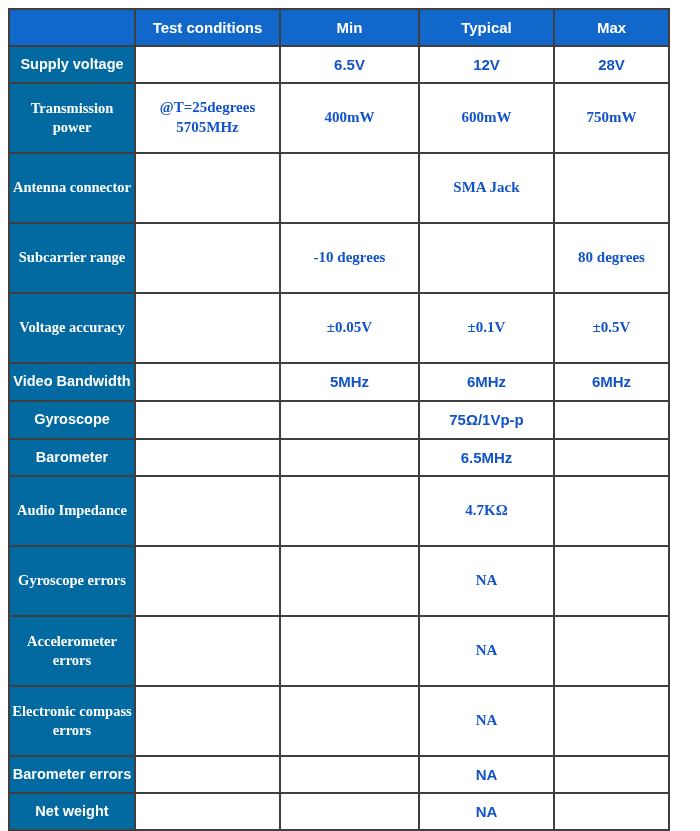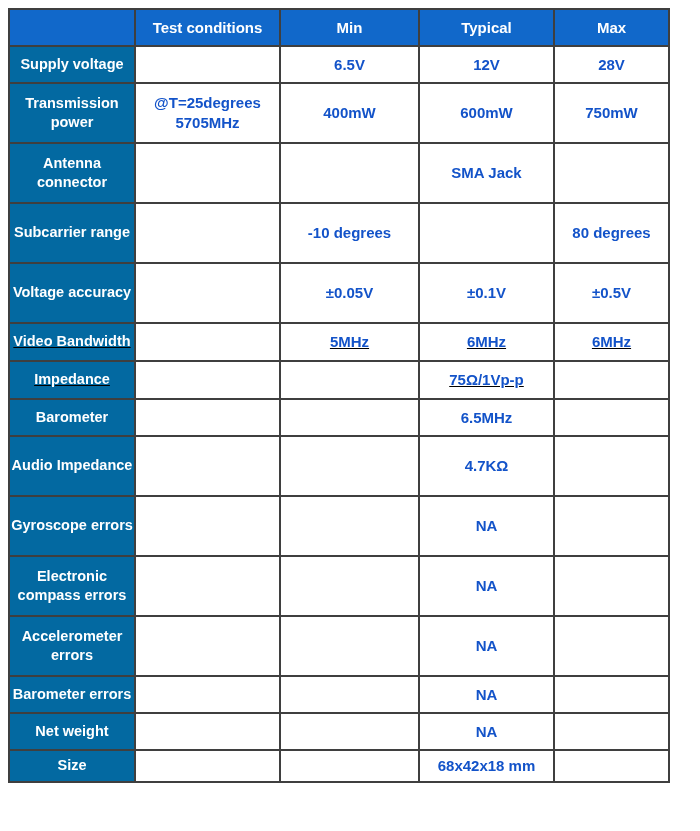--- a/index.html
+++ b/index.html
@@ -35,22 +35,22 @@
     color: #ffffff;
     font-size: 14.5px;
   }
   .val {
     background: #ffffff;
     color: #1353C9;
     font-size: 15px;
     white-space: pre-line;
   }
   tr.rs { height: 37px; }
-  tr.rm { height: 38px; text-decoration: underline; }
-  tr.rt { height: 60px; }
+  tr.rm { height: 38px; }
+  tr.rt { height: 70px; font-family: Liberation Serif, serif; }
   tr.rz { height: 32px; }
 </style>
 </head>
 <body>
 
 <table class="spec-table">
   <colgroup>
     <col style="width:126px">
       <col style="width:145px">
       <col style="width:139px">
@@ -104,21 +104,21 @@
       <td class="val">±0.5V</td>
     </tr>
     <tr class="rm">
       <th class="lbl">Video Bandwidth</th>
       <td class="val"></td>
       <td class="val">5MHz</td>
       <td class="val">6MHz</td>
       <td class="val">6MHz</td>
     </tr>
     <tr class="rm">
-      <th class="lbl">Impedance</th>
+      <th class="lbl">Gyroscope</th>
       <td class="val"></td>
       <td class="val"></td>
       <td class="val">75Ω/1Vp-p</td>
       <td class="val"></td>
     </tr>
     <tr class="rs">
       <th class="lbl">Barometer</th>
       <td class="val"></td>
       <td class="val"></td>
       <td class="val">6.5MHz</td>
@@ -132,28 +132,28 @@
       <td class="val"></td>
     </tr>
     <tr class="rt">
       <th class="lbl">Gyroscope errors</th>
       <td class="val"></td>
       <td class="val"></td>
       <td class="val">NA</td>
       <td class="val"></td>
     </tr>
     <tr class="rt">
-      <th class="lbl">Electronic compass errors</th>
+      <th class="lbl">Accelerometer errors</th>
       <td class="val"></td>
       <td class="val"></td>
       <td class="val">NA</td>
       <td class="val"></td>
     </tr>
     <tr class="rt">
-      <th class="lbl">Accelerometer errors</th>
+      <th class="lbl">Electronic compass errors</th>
       <td class="val"></td>
       <td class="val"></td>
       <td class="val">NA</td>
       <td class="val"></td>
     </tr>
     <tr class="rs">
       <th class="lbl">Barometer errors</th>
       <td class="val"></td>
       <td class="val"></td>
       <td class="val">NA</td>

